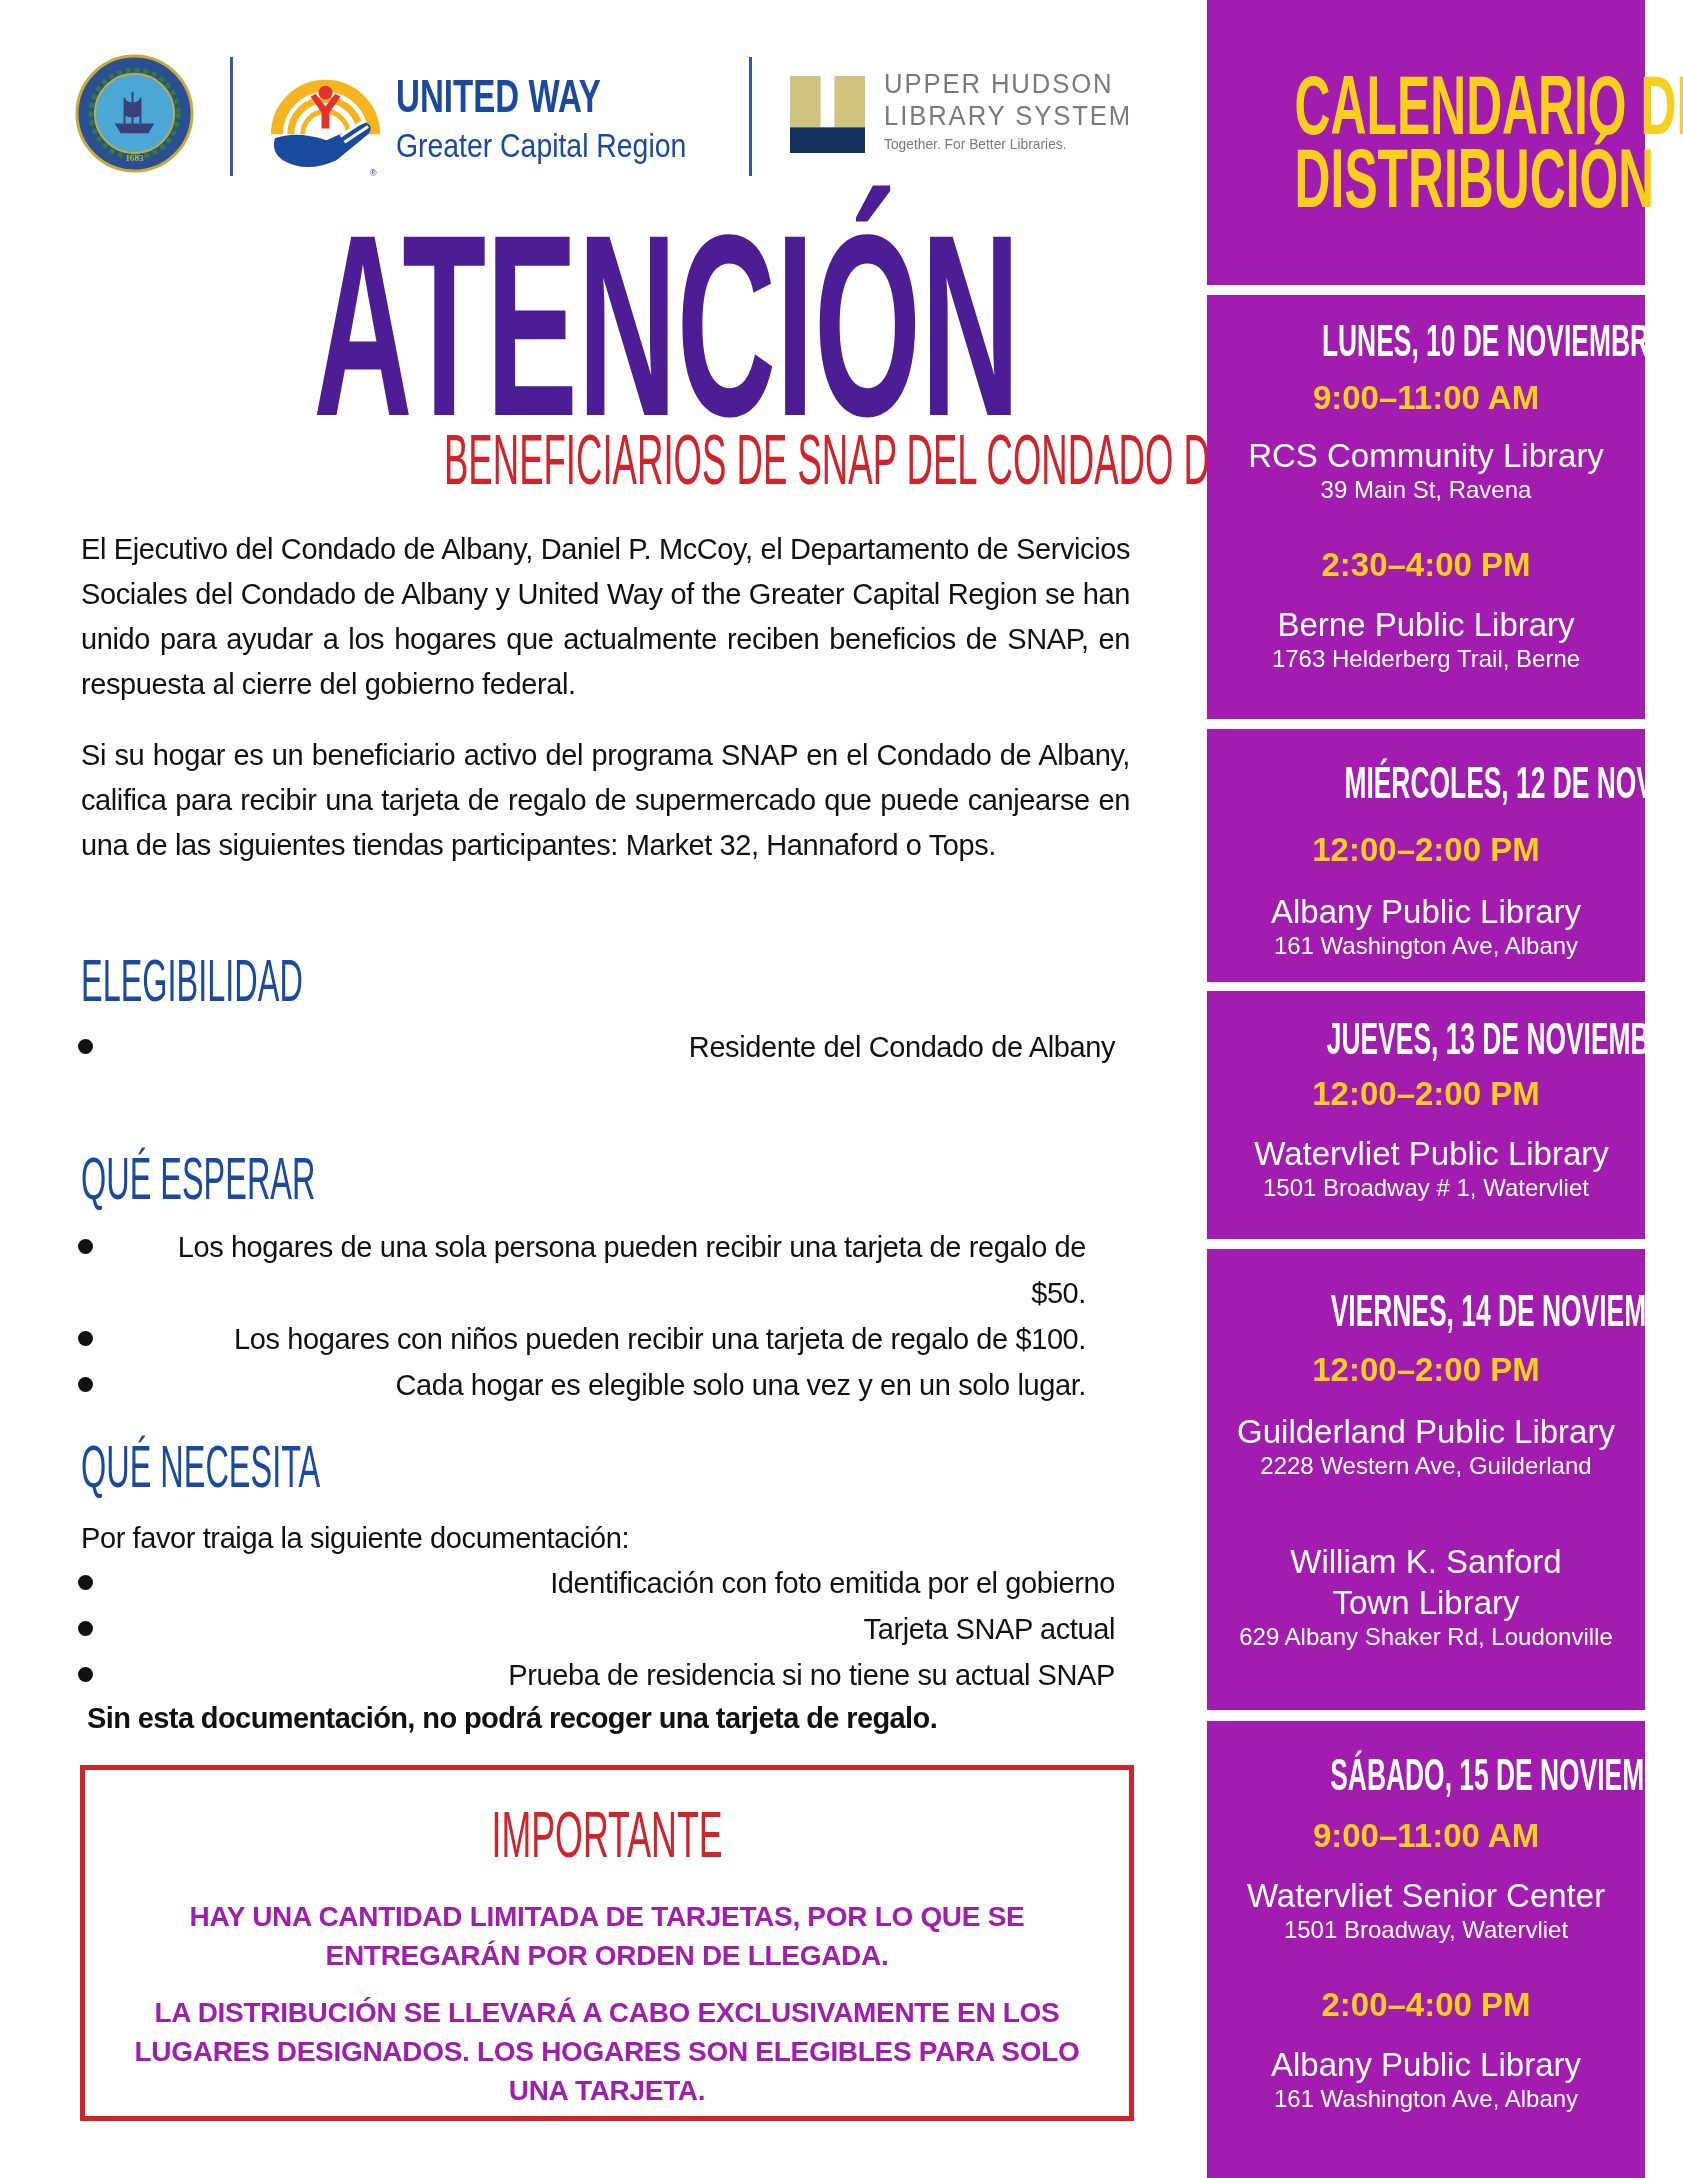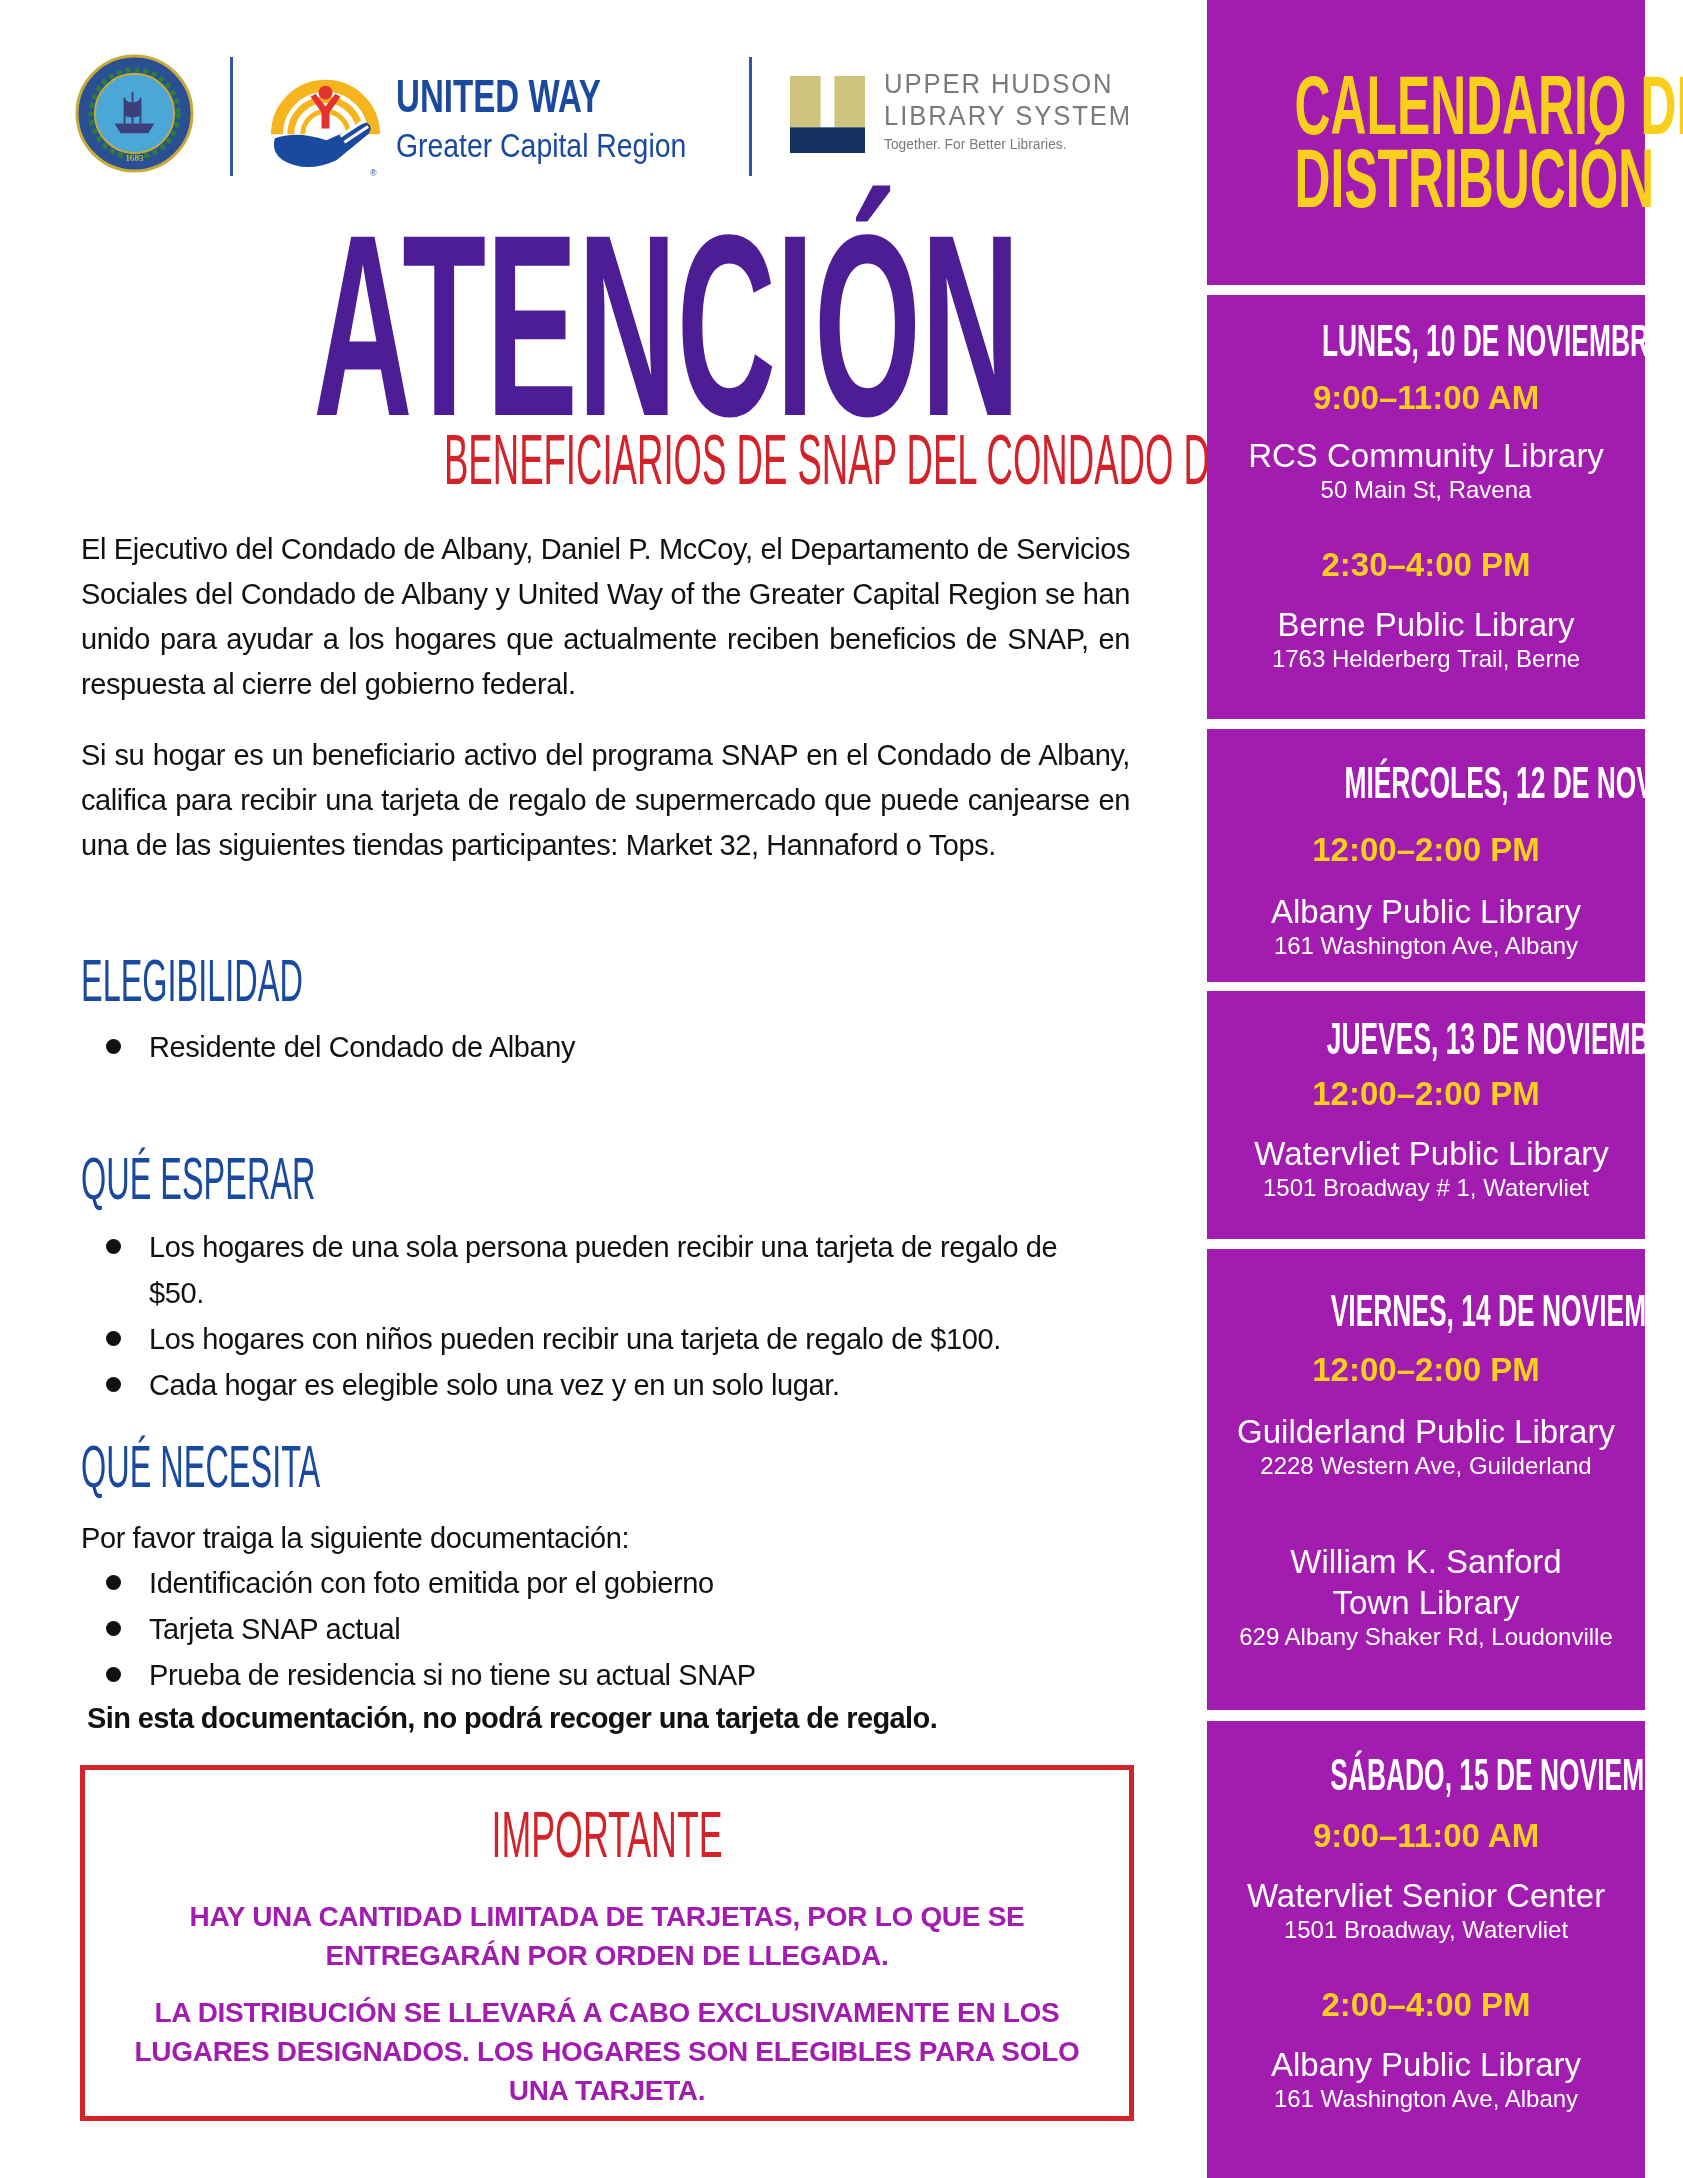--- a/index.html
+++ b/index.html
@@ -32,21 +32,21 @@
   
   .para { left:81px; width:1049px; font-size:29px; line-height:45px; color:#111;
           text-align:justify; text-align-last:left; letter-spacing:-0.4px; }
   .section-h { left:81px; color:#1A4AA0; font-size:59px; line-height:59px; white-space:nowrap; }
   .section-h span { display:inline-block; transform:scaleX(0.55); transform-origin:left top; }
   ul.bul { list-style:none; margin:0; padding:0; }
   ul.bul li { position:relative; padding-left:55px; font-size:29px; line-height:46px; color:#111;
               letter-spacing:-0.4px; }
   ul.bul li::before { content:""; position:absolute; left:12px; top:15px; width:15px; height:15px;
                       border-radius:50%; background:#111; }
-  .list { left:94px; width:1049px; }
+  .list { left:66px; width:1049px;text-align:right; }
   .intro { left:81px; font-size:29px; line-height:46px; letter-spacing:-0.4px; }
   .warning { left:87px; font-size:29px; font-weight:bold; line-height:46px; letter-spacing:-0.6px; }
 
   
   .imp-box { left:80px; top:1765px; width:1054px; height:356px; border:5px solid #D3232A; box-sizing:border-box; }
   .imp-title { position:absolute; left:0; right:0; top:32px; text-align:center; color:#D3232A;
                font-size:65px; line-height:65px; }
   .imp-title span { display:inline-block; transform:scaleX(0.55); }
   .imp-text { position:absolute; left:40px; right:40px; text-align:center; color:#a21caf;
               font-size:28px; font-weight:bold; line-height:39px; letter-spacing:-0.3px; }
@@ -151,21 +151,21 @@
     <span>CALENDARIO DE</span>
     <span>DISTRIBUCIÓN</span>
   </div>
 </div>
 
 <div class="panel-block" style="top:295px; height:424px;">
   <div class="blk-inner" style="top:22px;">
     <div class="day-h"><span>LUNES, 10 DE NOVIEMBRE</span></div>
     <div class="time" style="margin-top:14px;">9:00–11:00 AM</div>
     <div class="loc" style="margin-top:18px;">RCS Community Library</div>
-    <div class="addr">50 Main St, Ravena</div>
+    <div class="addr">39 Main St, Ravena</div>
     <div class="time" style="margin-top:42px;">2:30–4:00 PM</div>
     <div class="loc" style="margin-top:20px;">Berne Public Library</div>
     <div class="addr">1763 Helderberg Trail, Berne</div>
   </div>
 </div>
 
 <div class="panel-block" style="top:729px; height:253px;">
   <div class="blk-inner" style="top:30px;">
     <div class="day-h"><span>MIÉRCOLES, 12 DE NOVIEMBRE</span></div>
     <div class="time" style="margin-top:24px;">12:00–2:00 PM</div>

